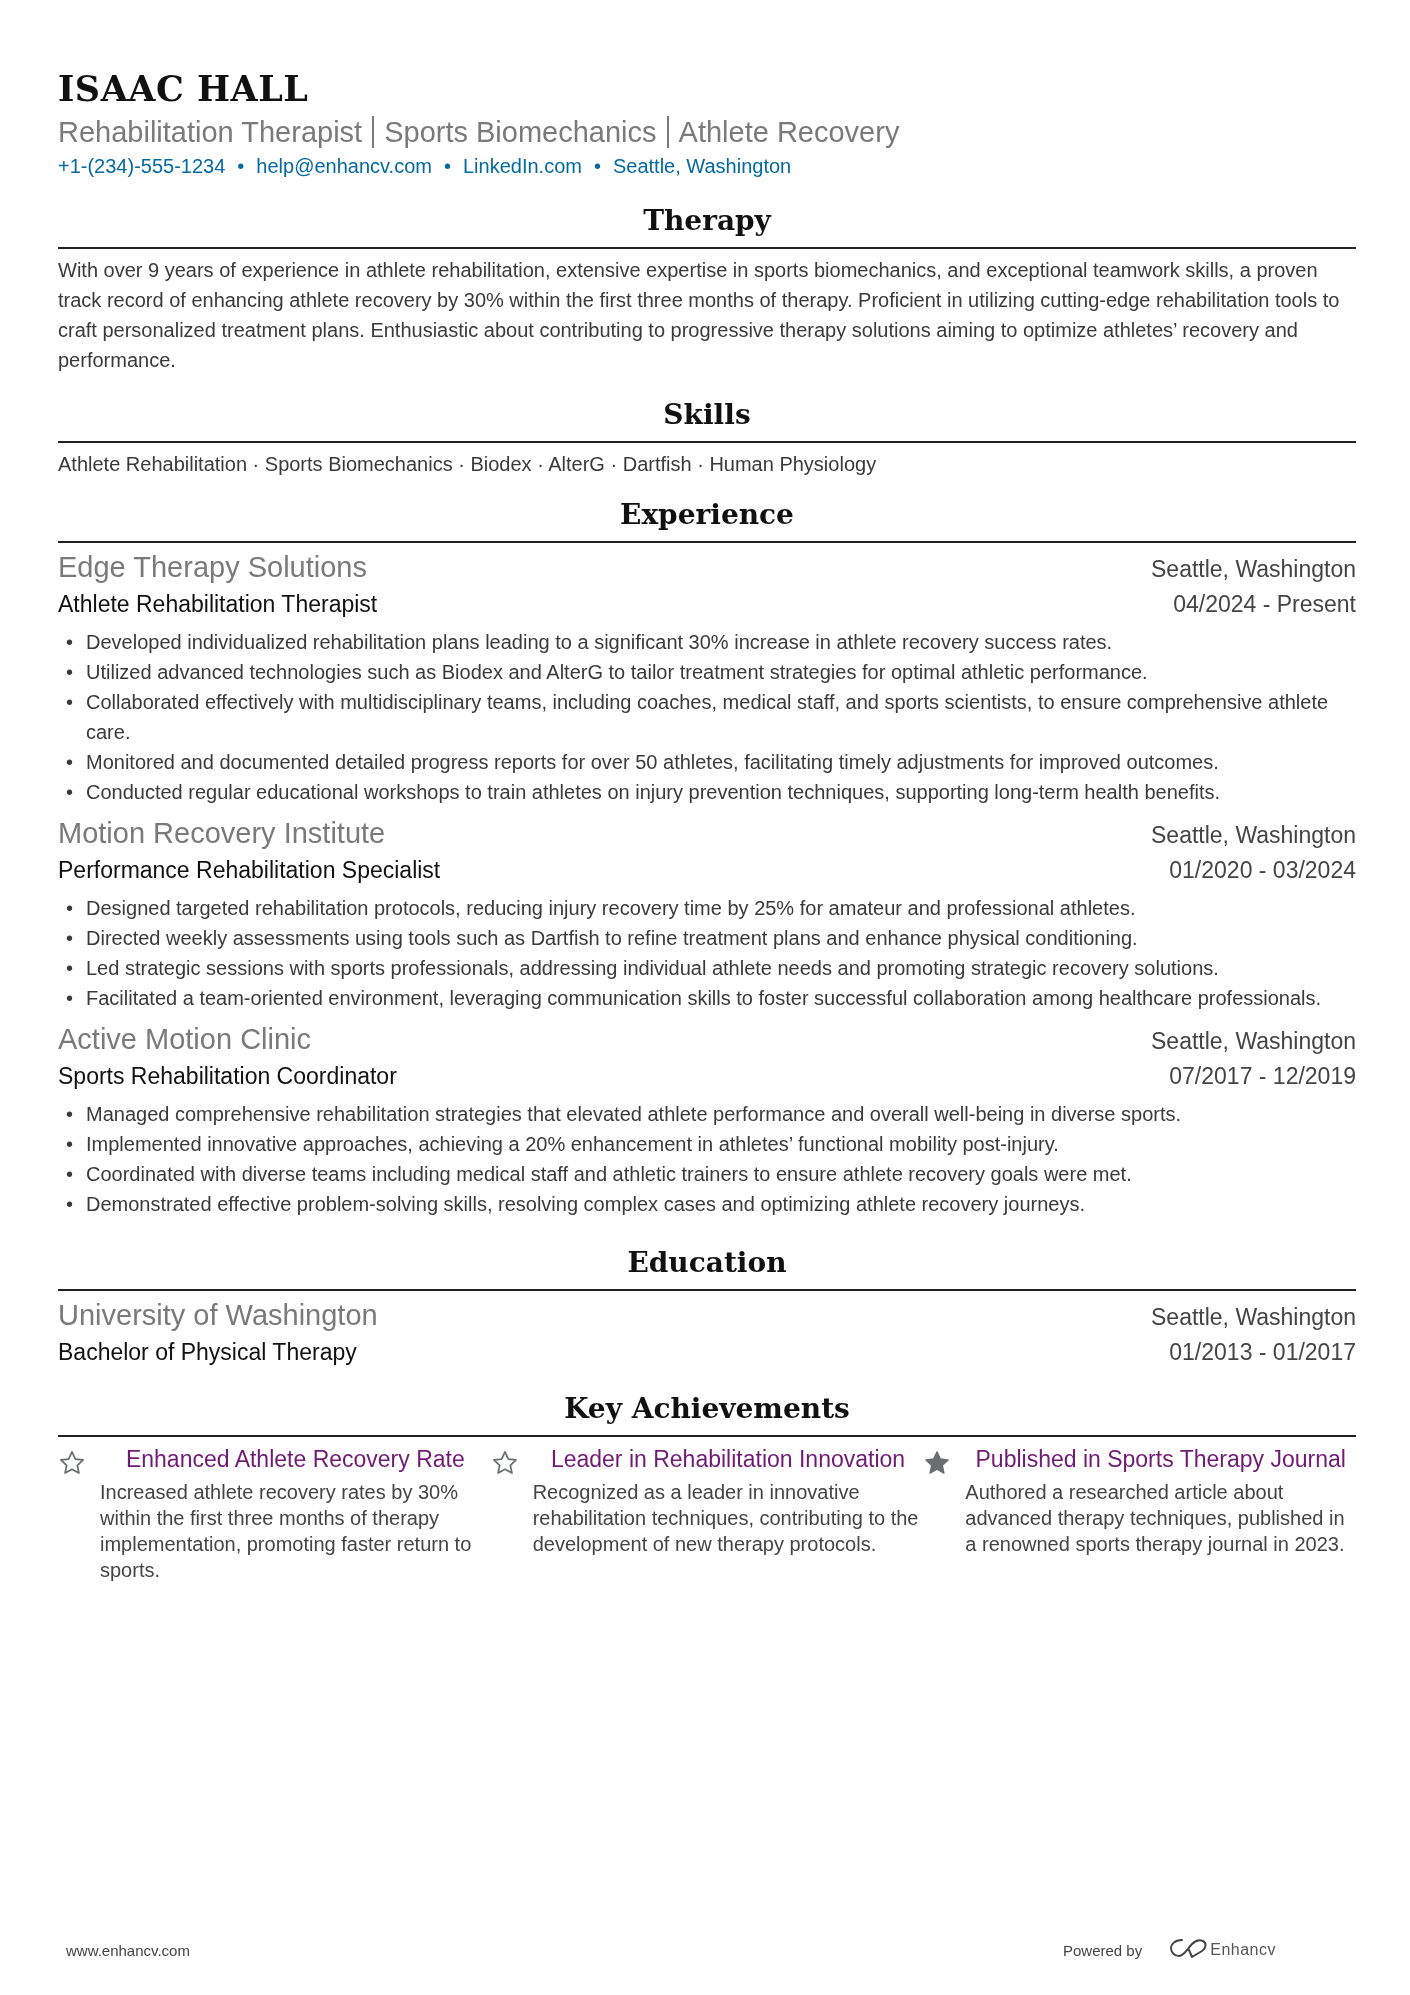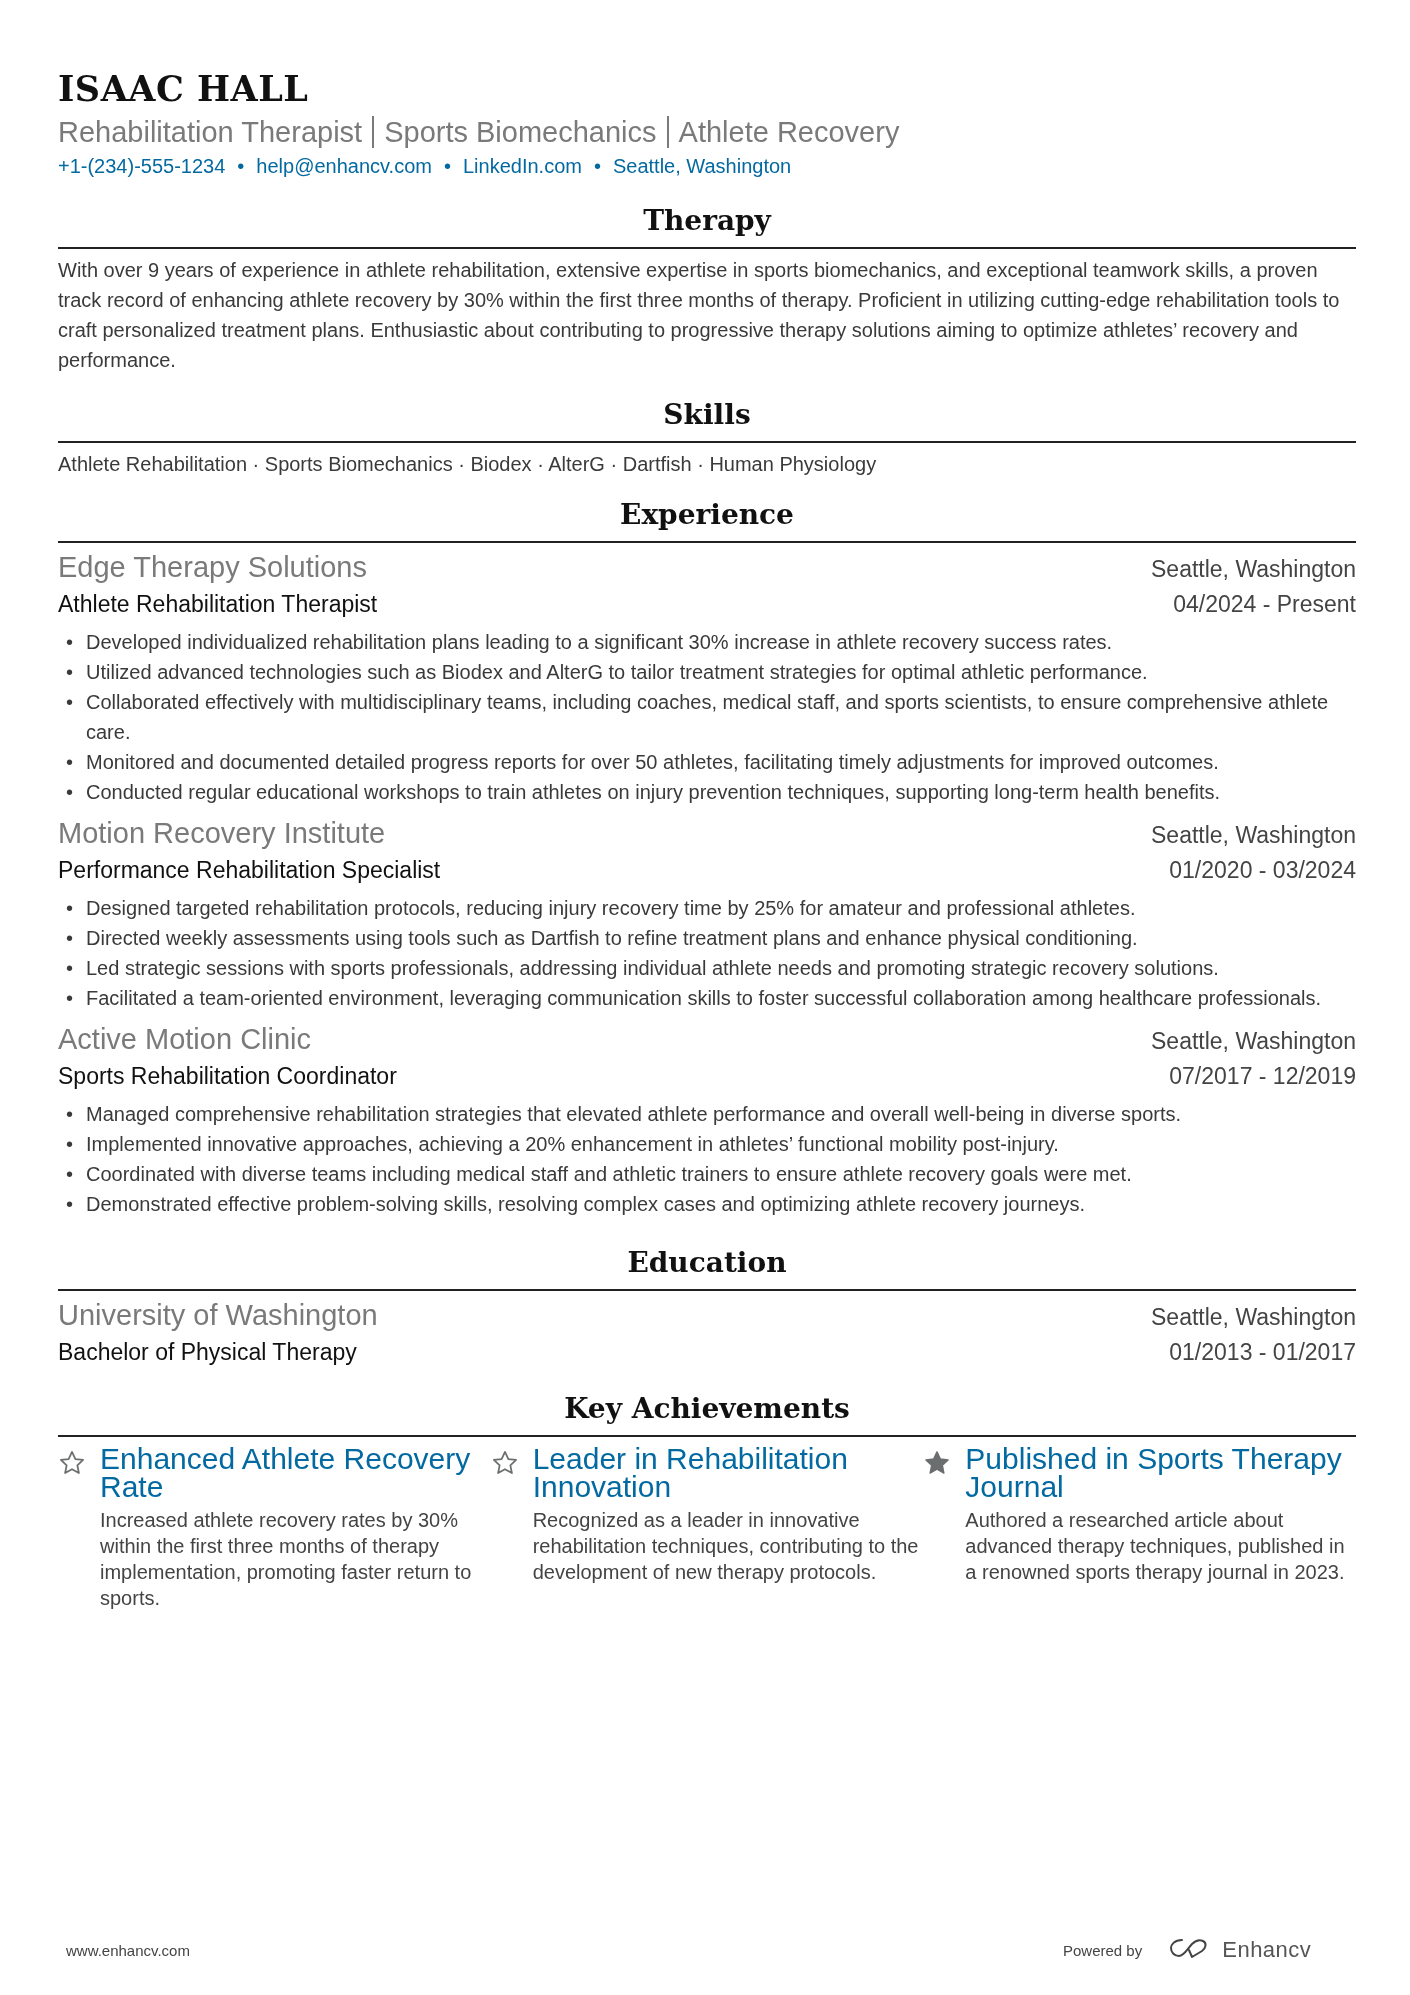--- a/index.html
+++ b/index.html
@@ -19,26 +19,26 @@
   .company { font-size: 29px; color: #7a7a7a; line-height: 36px; }
   .loc { font-size: 23px; color: #444; line-height: 36px; }
   .role { font-size: 23px; color: #111; line-height: 34px; }
   .dates { font-size: 23px; color: #444; line-height: 34px; }
   ul.bullets { list-style: none; margin-top: 6px; }
   ul.bullets li { position: relative; padding-left: 28px; font-size: 20px; line-height: 30px; color: #3a3a3a; }
   ul.bullets li::before { content: "\2022"; position: absolute; left: 8px; top: 0; color: #3a3a3a; }
   .ach-grid { display: flex; margin-top: 8px; }
   .ach { width: 443px; display: flex; }
   .ach .star { width: 42px; flex: none; padding-top: 4px; }
-  .ach-title { font-size: 30px; color: #0369a1; line-height: 28px; }
+  .ach-title { font-size: 23px; color: #701a75; line-height: 28px; text-align: center; }
   .ach-desc { font-size: 20px; color: #444; line-height: 26px; margin-top: 6px; }
   .footer-left { position: absolute; left: 66px; top: 1942px; font-size: 15px; color: #444; }
   .footer-right { position: absolute; left: 1063px; top: 1936px; display: flex; align-items: center; }
   .footer-right .pb { font-size: 15px; color: #444; margin-right: 26px; }
-  .footer-right .brand { font-size: 22px; color: #555; margin-left: 12px; letter-spacing: 0.5px; }
+  .footer-right .brand { font-size: 16px; color: #555; margin-left: 0; letter-spacing: 0.5px; }
 </style>
 </head>
 <body>
 
 <div class="page">
 
   <div class="header">
     <div class="name">ISAAC HALL</div>
     <div class="tagline">
       <span>Rehabilitation Therapist</span><span class="sep"></span><span>Sports Biomechanics</span><span class="sep"></span><span>Athlete Recovery</span>

